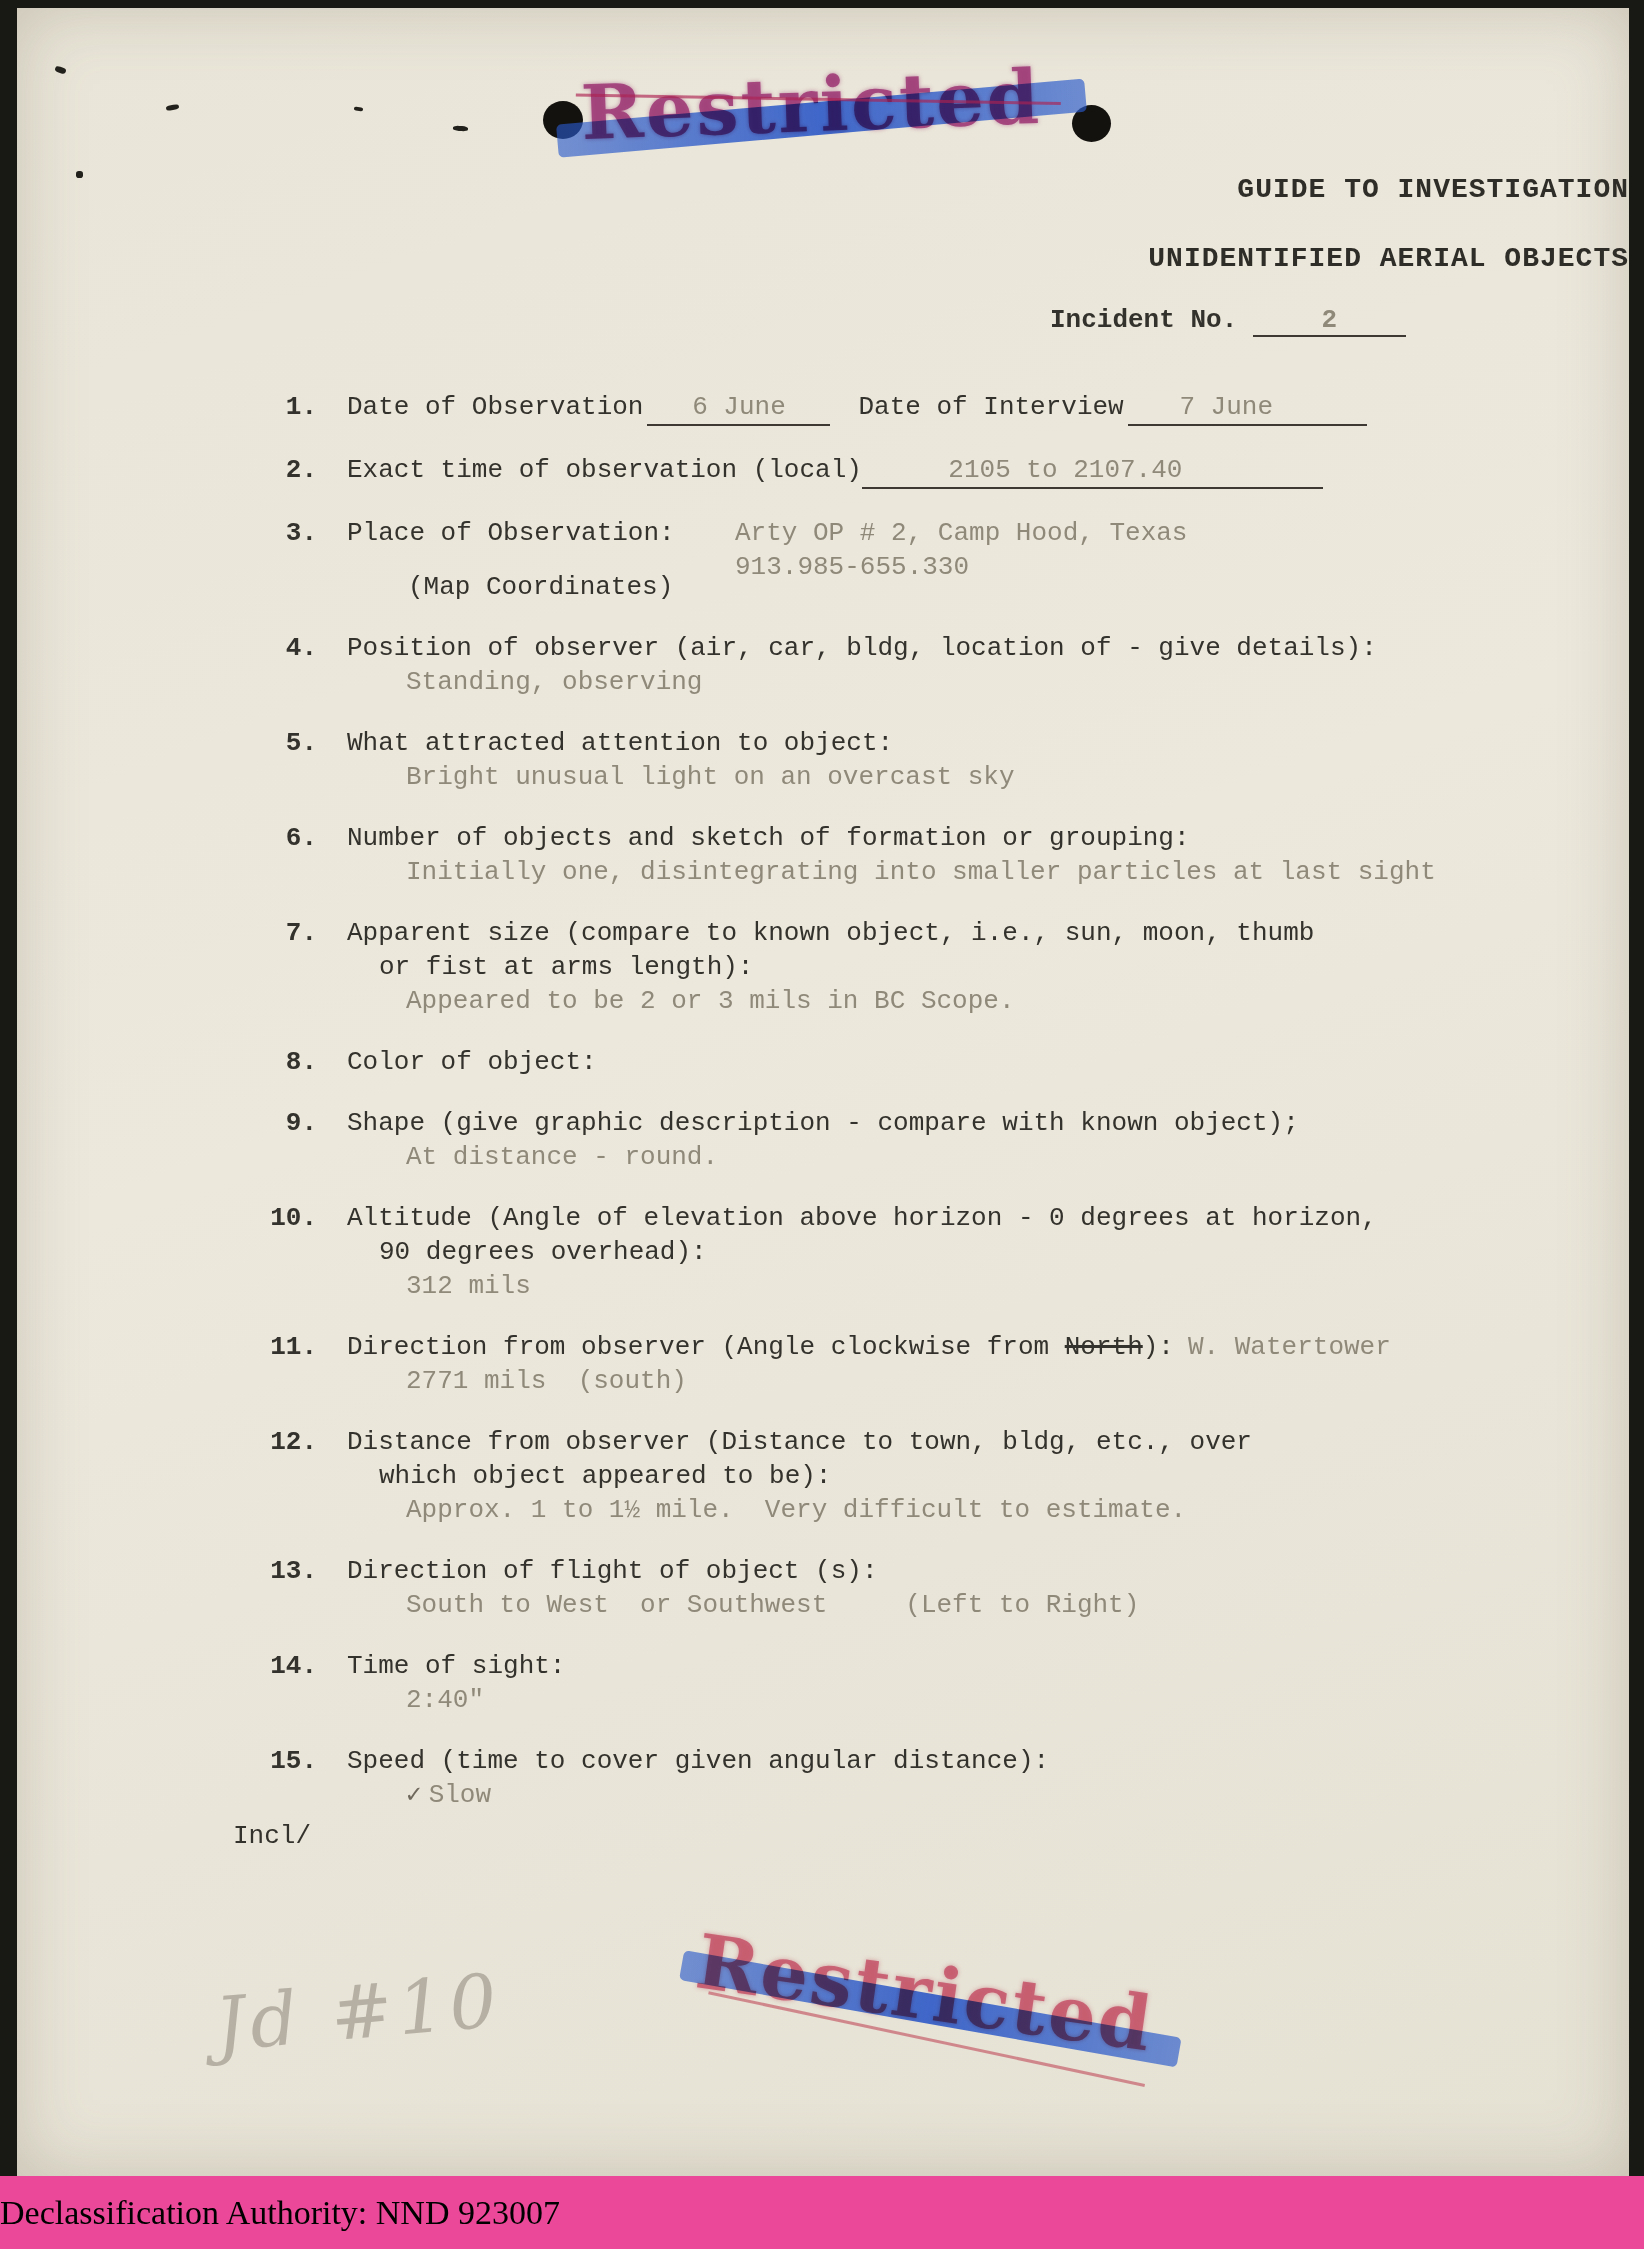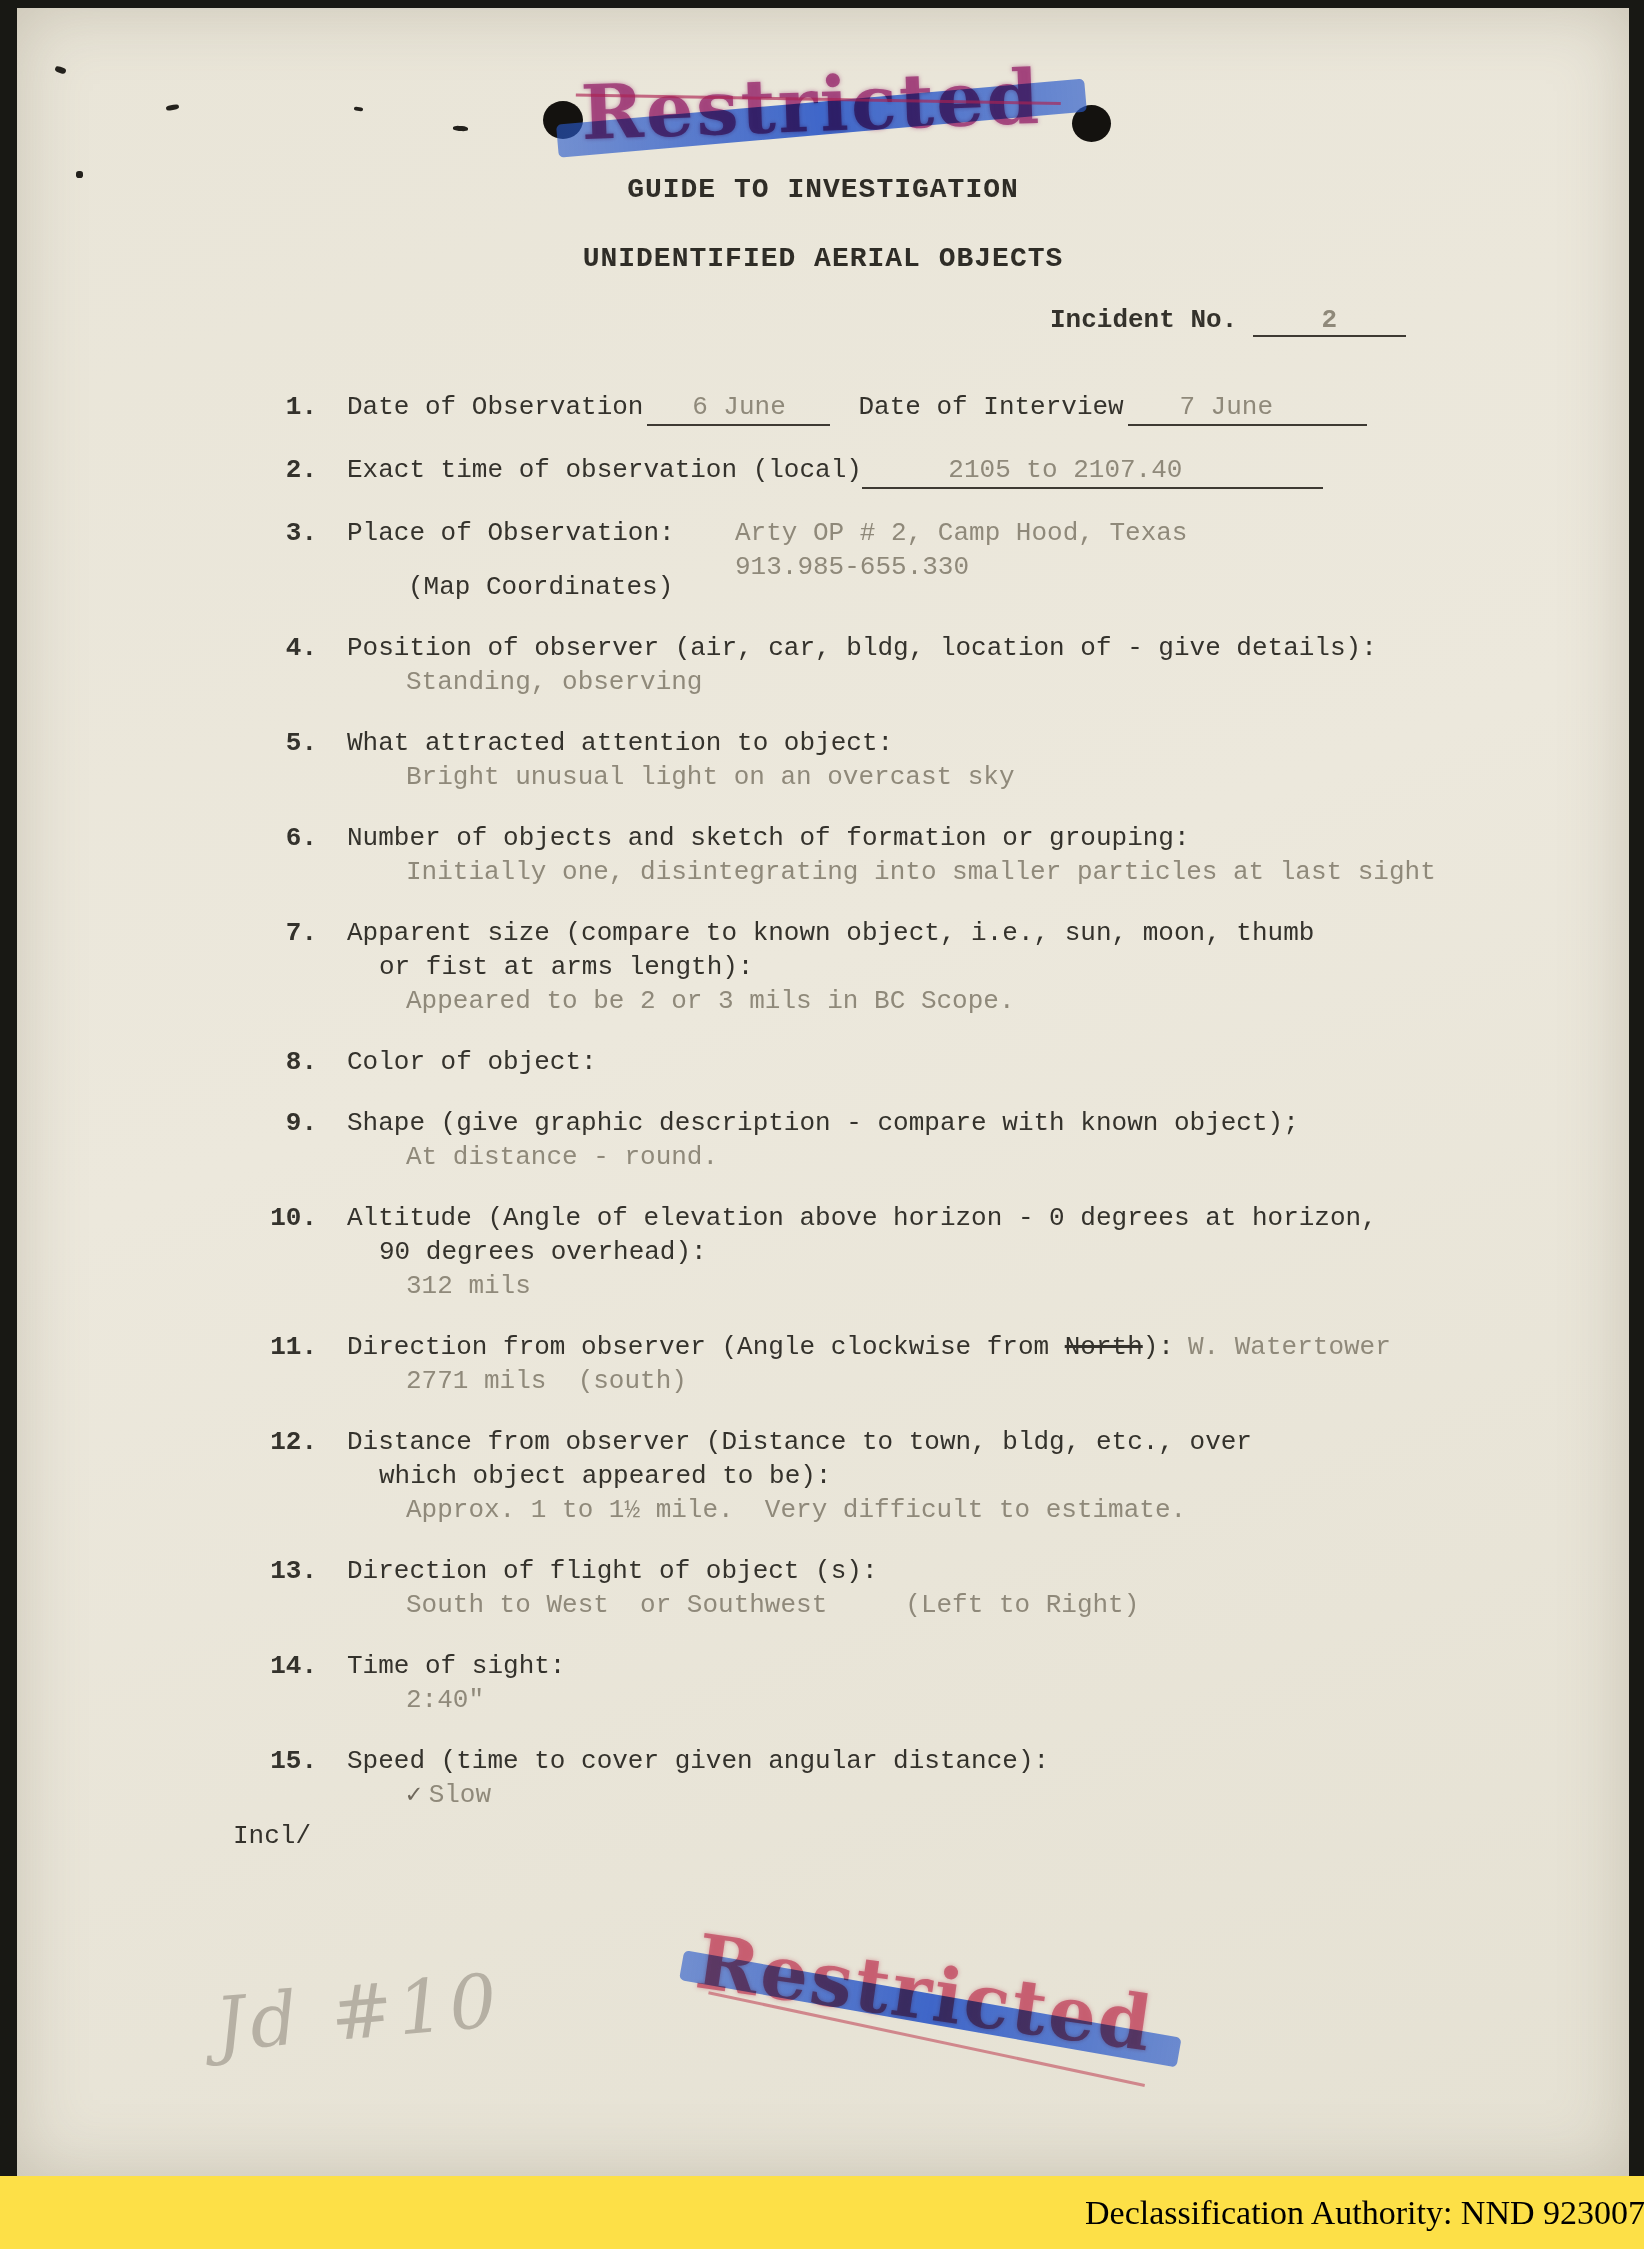--- a/index.html
+++ b/index.html
@@ -40,21 +40,21 @@
     position:absolute; mix-blend-mode:multiply; border-radius:5px;
     background:linear-gradient(90deg,rgba(41,90,203,0.62),rgba(33,80,198,0.85),rgba(41,90,203,0.65));
   }
   .marker-top { left:-25px; top:41px; width:530px; height:33px; transform:rotate(-3deg); }
   .marker-bottom { left:-15px; top:44px; width:505px; height:30px; transform:rotate(2deg); }
   .scribble { position:absolute; height:0; }
   .scribble-top { left:-5px; top:37px; width:485px; border-top:3px solid rgba(172,34,82,0.65); transform:rotate(3deg); }
   .scribble-bottom { left:15px; top:88px; width:446px; border-top:3px solid rgba(190,60,80,0.55); transform:rotate(4deg); }
 
   
-  .titles { text-align:center; padding-top:166px; }
+  .titles { text-align:right; padding-top:166px; }
   .title {
     font-weight:bold; font-size:28px; color:#2f2d27; letter-spacing:1px;
     white-space:pre-wrap;
   }
   .t1 { margin-bottom:38px; }
   .incident { margin:31px 0 0 1033px; font-size:26px; white-space:nowrap; }
   .incident .q { font-weight:bold; }
 
   
   .form { margin-top:53px; padding-left:330px; padding-right:114px; font-size:26px; line-height:34px; }
@@ -88,21 +88,21 @@
   .handwriting {
     position:absolute; left:198px; top:1961px;
     font-family:"DejaVu Serif","Liberation Serif",serif; font-style:italic;
     font-size:74px; letter-spacing:5px;
     color:rgba(112,104,92,0.42); transform:rotate(-5deg); white-space:nowrap;
   }
 
   
   .declass {
     position:absolute; left:0; bottom:0; width:1645px; height:74px;
-    background:#fde047; display:flex; align-items:center; justify-content:flex-end;
+    background:#ec4899; display:flex; align-items:center; justify-content:flex-start;
   }
   .declass span {
     font-family:"Liberation Serif", serif; font-size:34px; color:#000;
     white-space:pre-wrap;
   }
 </style>
 </head>
 <body>
 
 <div class="page">

